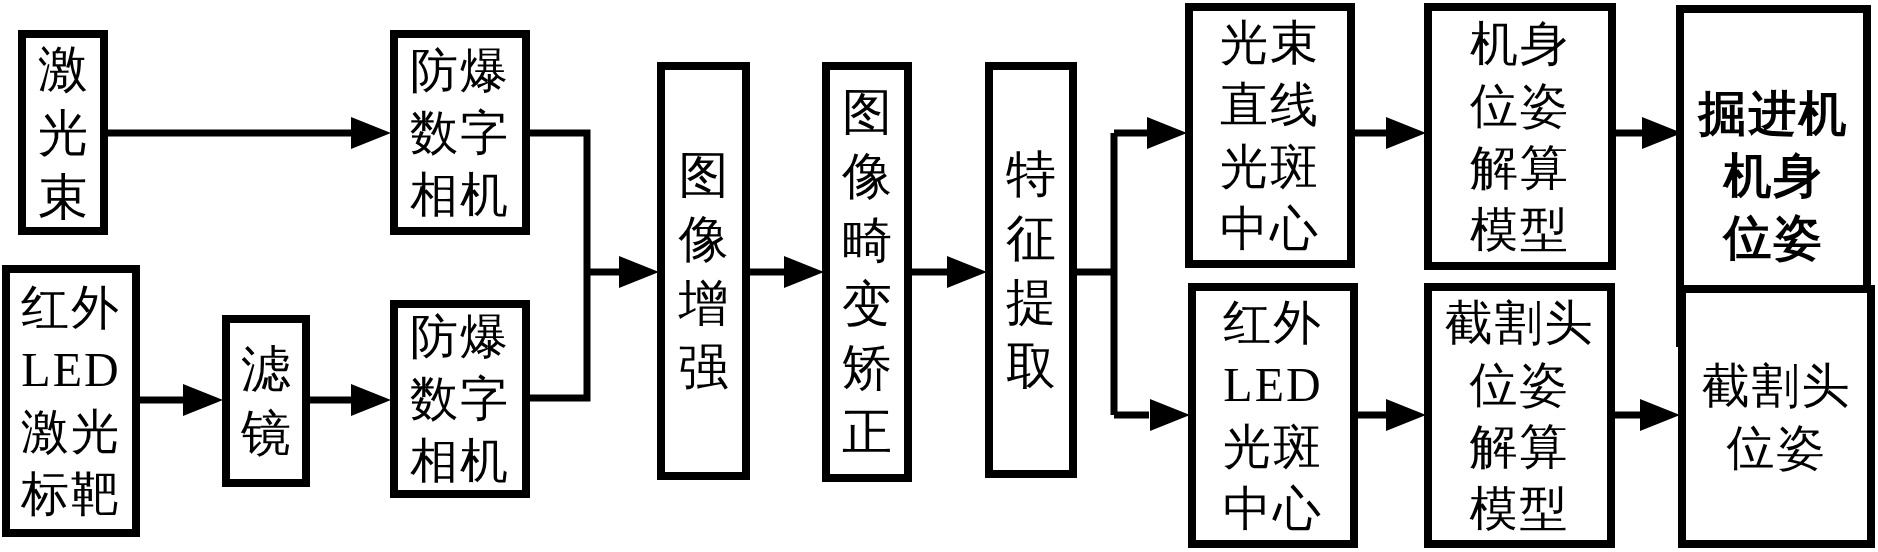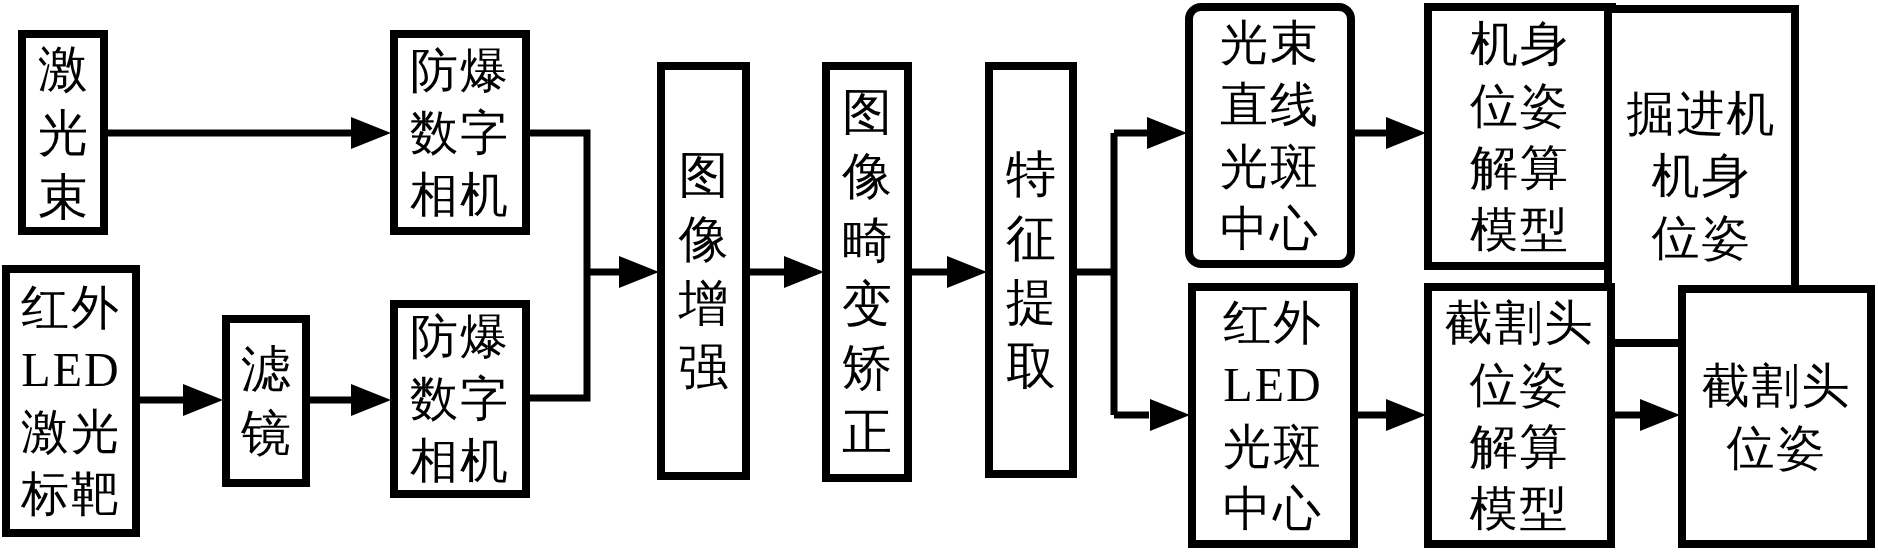--- a/index.html
+++ b/index.html
@@ -160,35 +160,35 @@
 正</span>
   </div>
 
   <div class="node v-col" style="left:985px; top:62px; width:92px; height:416px;">
     <span class="lbl">特
 征
 提
 取</span>
   </div>
 
-  <div class="node" style="left:1185px; top:3px; width:170px; height:265px;border-radius:16px;">
+  <div class="node" style="left:1185px; top:3px; width:170px; height:265px;">
     <span class="lbl">光束
 直线
 光斑
 中心</span>
   </div>
 
   <div class="node" style="left:1424px; top:3px; width:192px; height:267px;">
     <span class="lbl">机身
 位姿
 解算
 模型</span>
   </div>
 
-  <div class="node" style="left:1604px; top:5px; width:195px; height:342px;">
+  <div class="node" style="left:1676px; top:5px; width:195px; height:342px;font-weight:bold;">
     <span class="lbl">掘进机
 机身
 位姿</span>
   </div>
 
   <div class="node" style="left:1188px; top:283px; width:170px; height:265px;">
     <span class="lbl">红外
 LED
 光斑
 中心</span>

